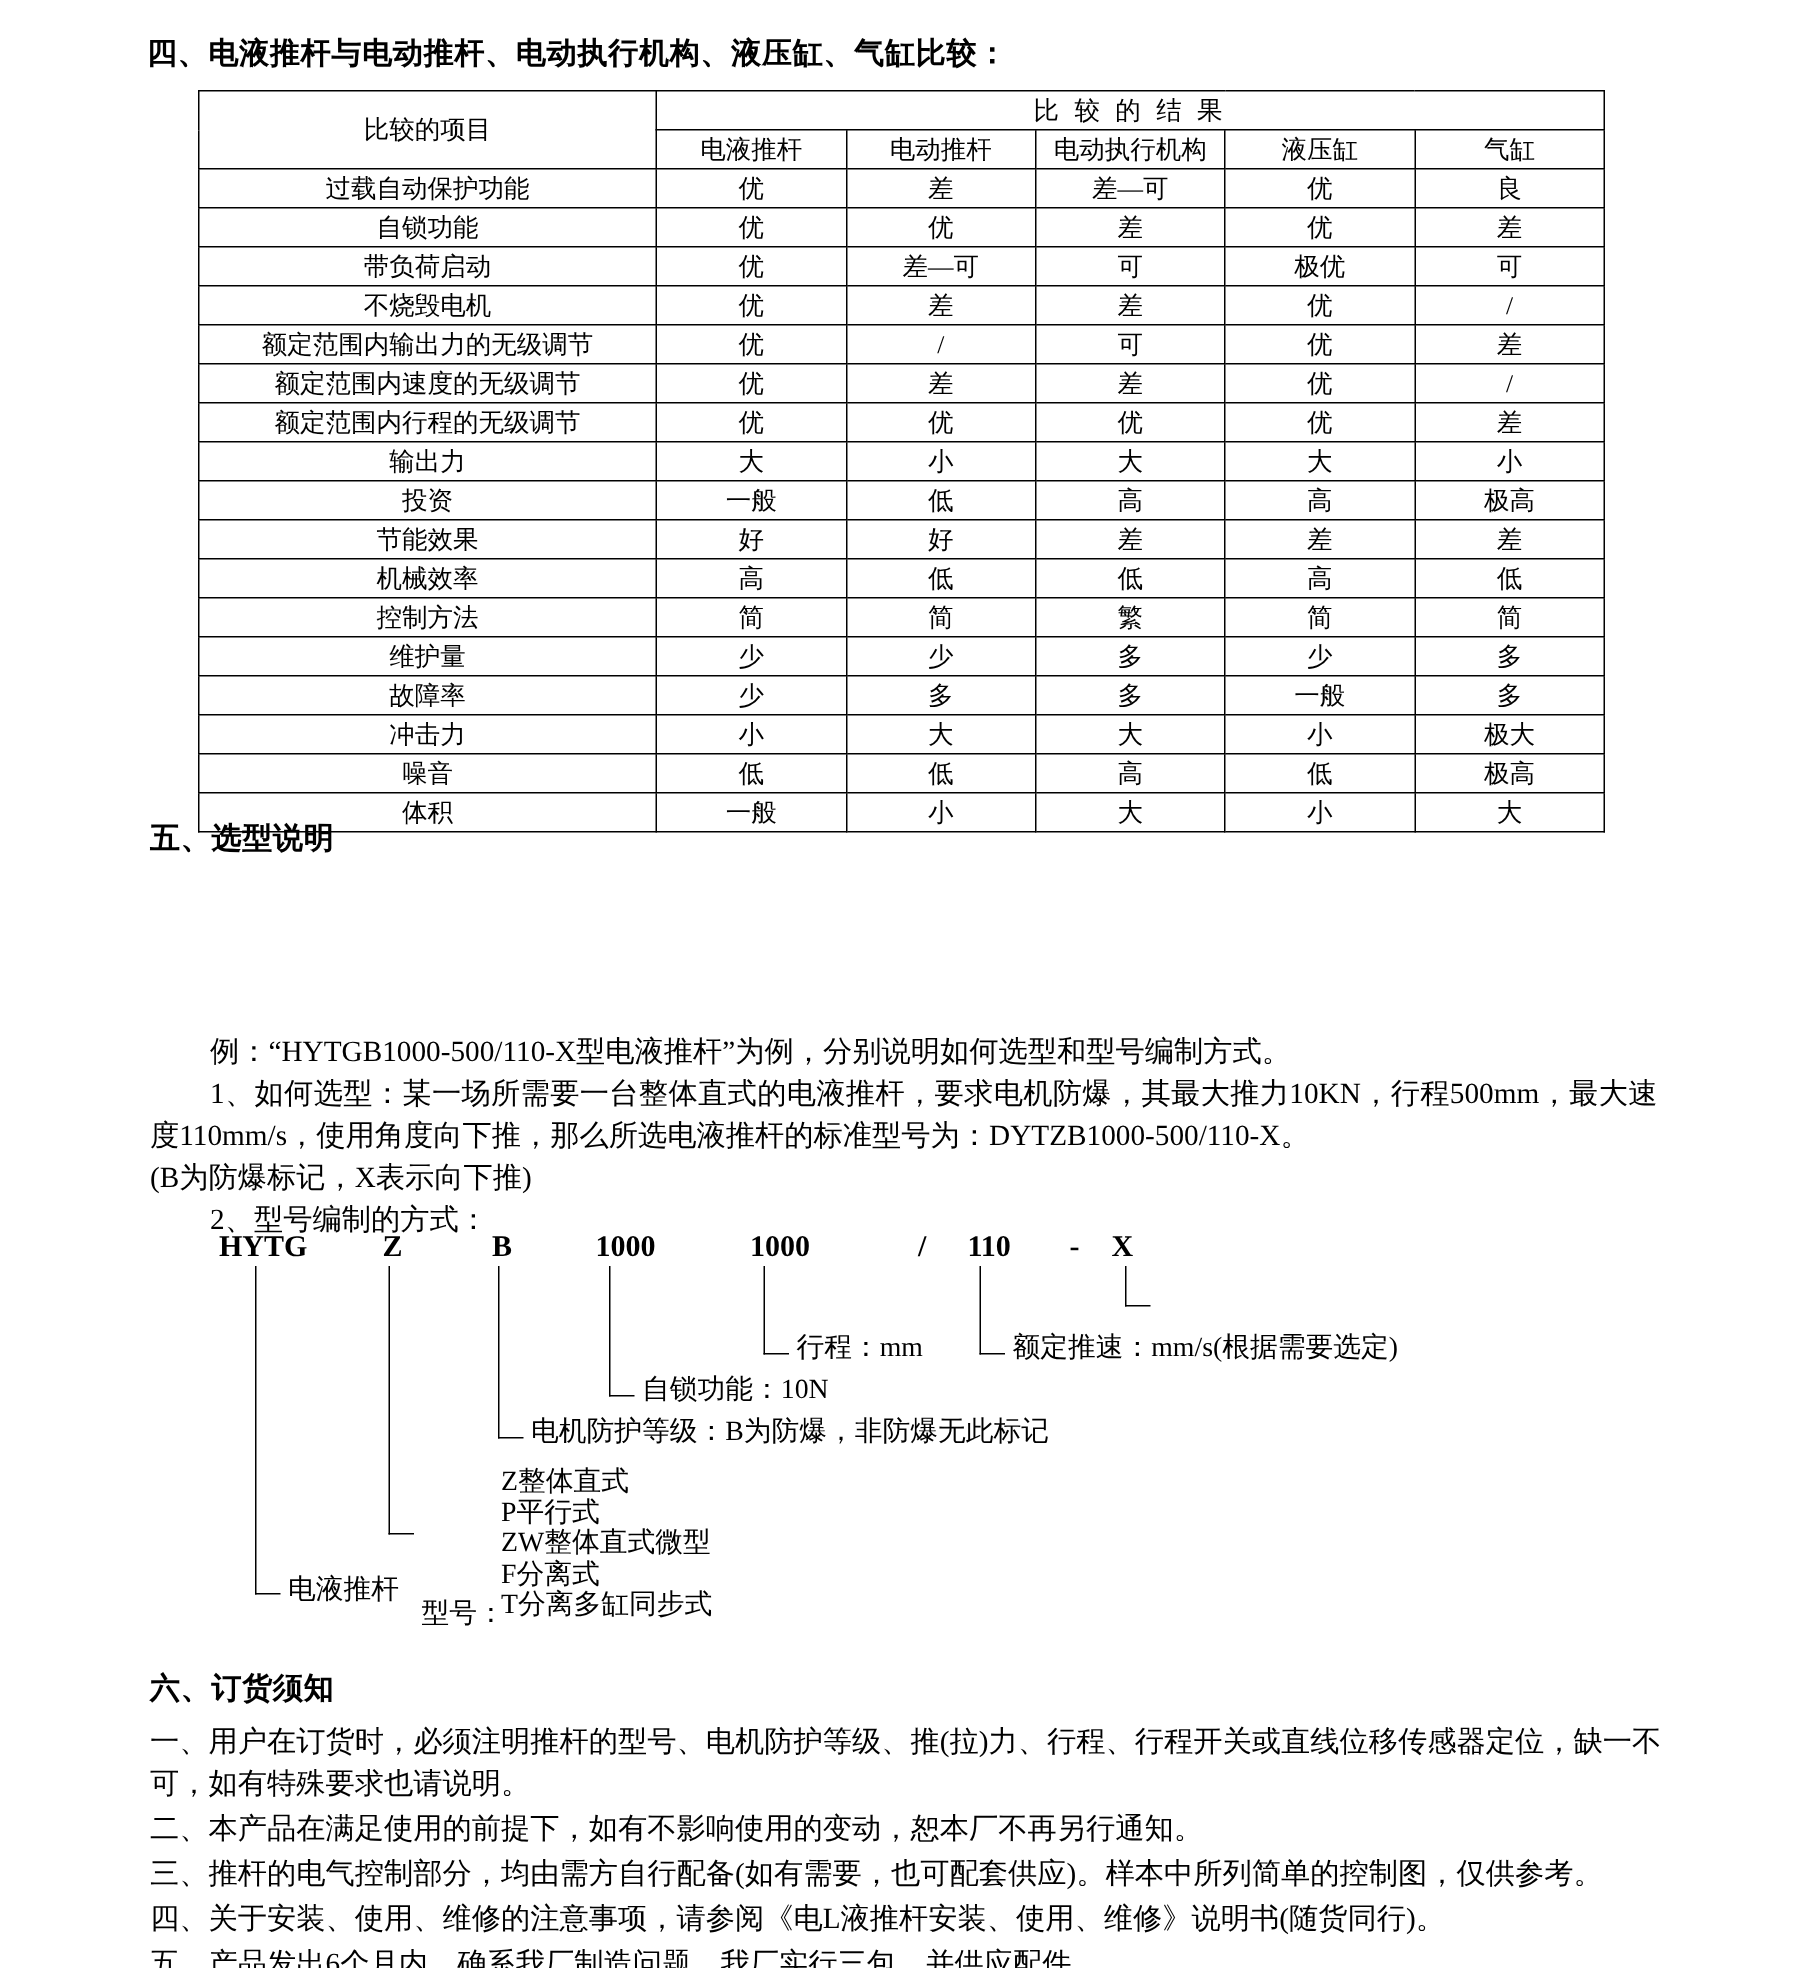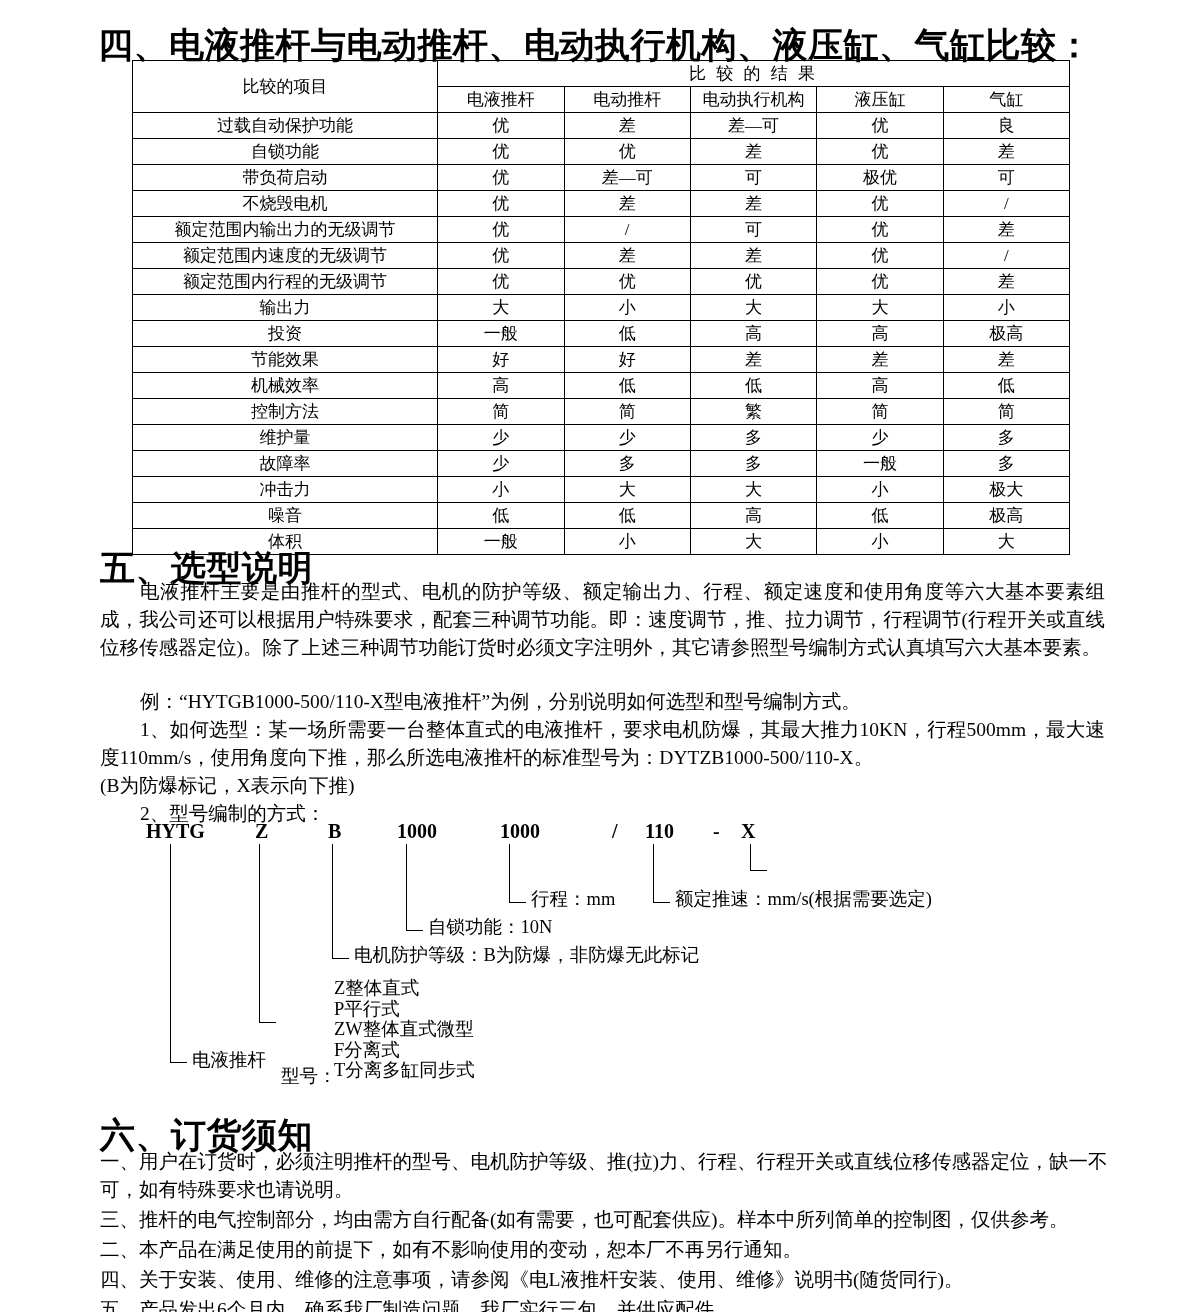--- a/index.html
+++ b/index.html
@@ -19,21 +19,21 @@
     position: relative;
     width: 1200px;
     height: 1312px;
     padding: 0;
   }
 
   
   .section-heading {
     font-family: "Liberation Sans", "DejaVu Sans", sans-serif;
     font-weight: bold;
-    font-size: 35px;
+    font-size: 20px;
     letter-spacing: 0.5px;
     margin: 0;
   }
   #h-sec4 { position: absolute; left: 98px; top: 22px; }
   #h-sec5 { position: absolute; left: 100px; top: 545px; }
   #h-sec6 { position: absolute; left: 100px; top: 1112px; }
 
   
   .table-wrap {
     position: absolute;
@@ -277,21 +277,20 @@
             <td class="val">大</td>
             <td class="val">小</td>
             <td class="val">大</td>
           </tr>
         </tbody>
     </table>
   </div>
 
   <h2 class="section-heading" id="h-sec5">五、选型说明</h2>
 
-  <div class="para" id="p-sec5-1">电液推杆主要是由推杆的型式、电机的防护等级、额定输出力、行程、额定速度和使用角度等六大基本要素组成，我公司还可以根据用户特殊要求，配套三种调节功能。即：速度调节，推、拉力调节，行程调节(行程开关或直线位移传感器定位)。除了上述三种调节功能订货时必须文字注明外，其它请参照型号编制方式认真填写六大基本要素。</div>
   <div class="para" id="p-sec5-2">例：“HYTGB1000-500/110-X型电液推杆”为例，分别说明如何选型和型号编制方式。</div>
   <div class="para" id="p-sec5-3">1、如何选型：某一场所需要一台整体直式的电液推杆，要求电机防爆，其最大推力10KN，行程500mm，最大速度110mm/s，使用角度向下推，那么所选电液推杆的标准型号为：DYTZB1000-500/110-X。</div>
   <div class="para" id="p-sec5-4">2、型号编制的方式：</div>
   <div class="para" id="p-sec5-4b" style="left:100px; top:772px; width:1005px; text-indent:0;">(B为防爆标记，X表示向下推)</div>
 
   <div class="diagram">
 
     <span class="code-token" style="left:46px; top:0px;">HYTG</span>
     <span class="code-token" style="left:155px; top:0px;">Z</span>
     <span class="code-token" style="left:228px; top:0px;">B</span>
@@ -331,19 +330,19 @@
     </div>
 
     <div class="leader" style="left:70px; top:24px; width:16px; height:218px;"></div>
     <div class="leader-note" style="left:92px; top:230px;">电液推杆</div>
   </div>
 
   <h2 class="section-heading" id="h-sec6">六、订货须知</h2>
 
   <div class="order-list">
     <div class="order-item"><span class="txt">一、用户在订货时，必须注明推杆的型号、电机防护等级、推(拉)力、行程、行程开关或直线位移传感器定位，缺一不可，如有特殊要求也请说明。</span></div>
+    <div class="order-item"><span class="txt">二、本产品在满足使用的前提下，如有不影响使用的变动，恕本厂不再另行通知。</span></div>
     <div class="order-item"><span class="txt">三、推杆的电气控制部分，均由需方自行配备(如有需要，也可配套供应)。样本中所列简单的控制图，仅供参考。</span></div>
-    <div class="order-item"><span class="txt">二、本产品在满足使用的前提下，如有不影响使用的变动，恕本厂不再另行通知。</span></div>
     <div class="order-item"><span class="txt">四、关于安装、使用、维修的注意事项，请参阅《电L液推杆安装、使用、维修》说明书(随货同行)。</span></div>
     <div class="order-item"><span class="txt">五、产品发出6个月内，确系我厂制造问题，我厂实行三包，并供应配件。</span></div>
   </div>
 
 </div>
 
 </body></html>

